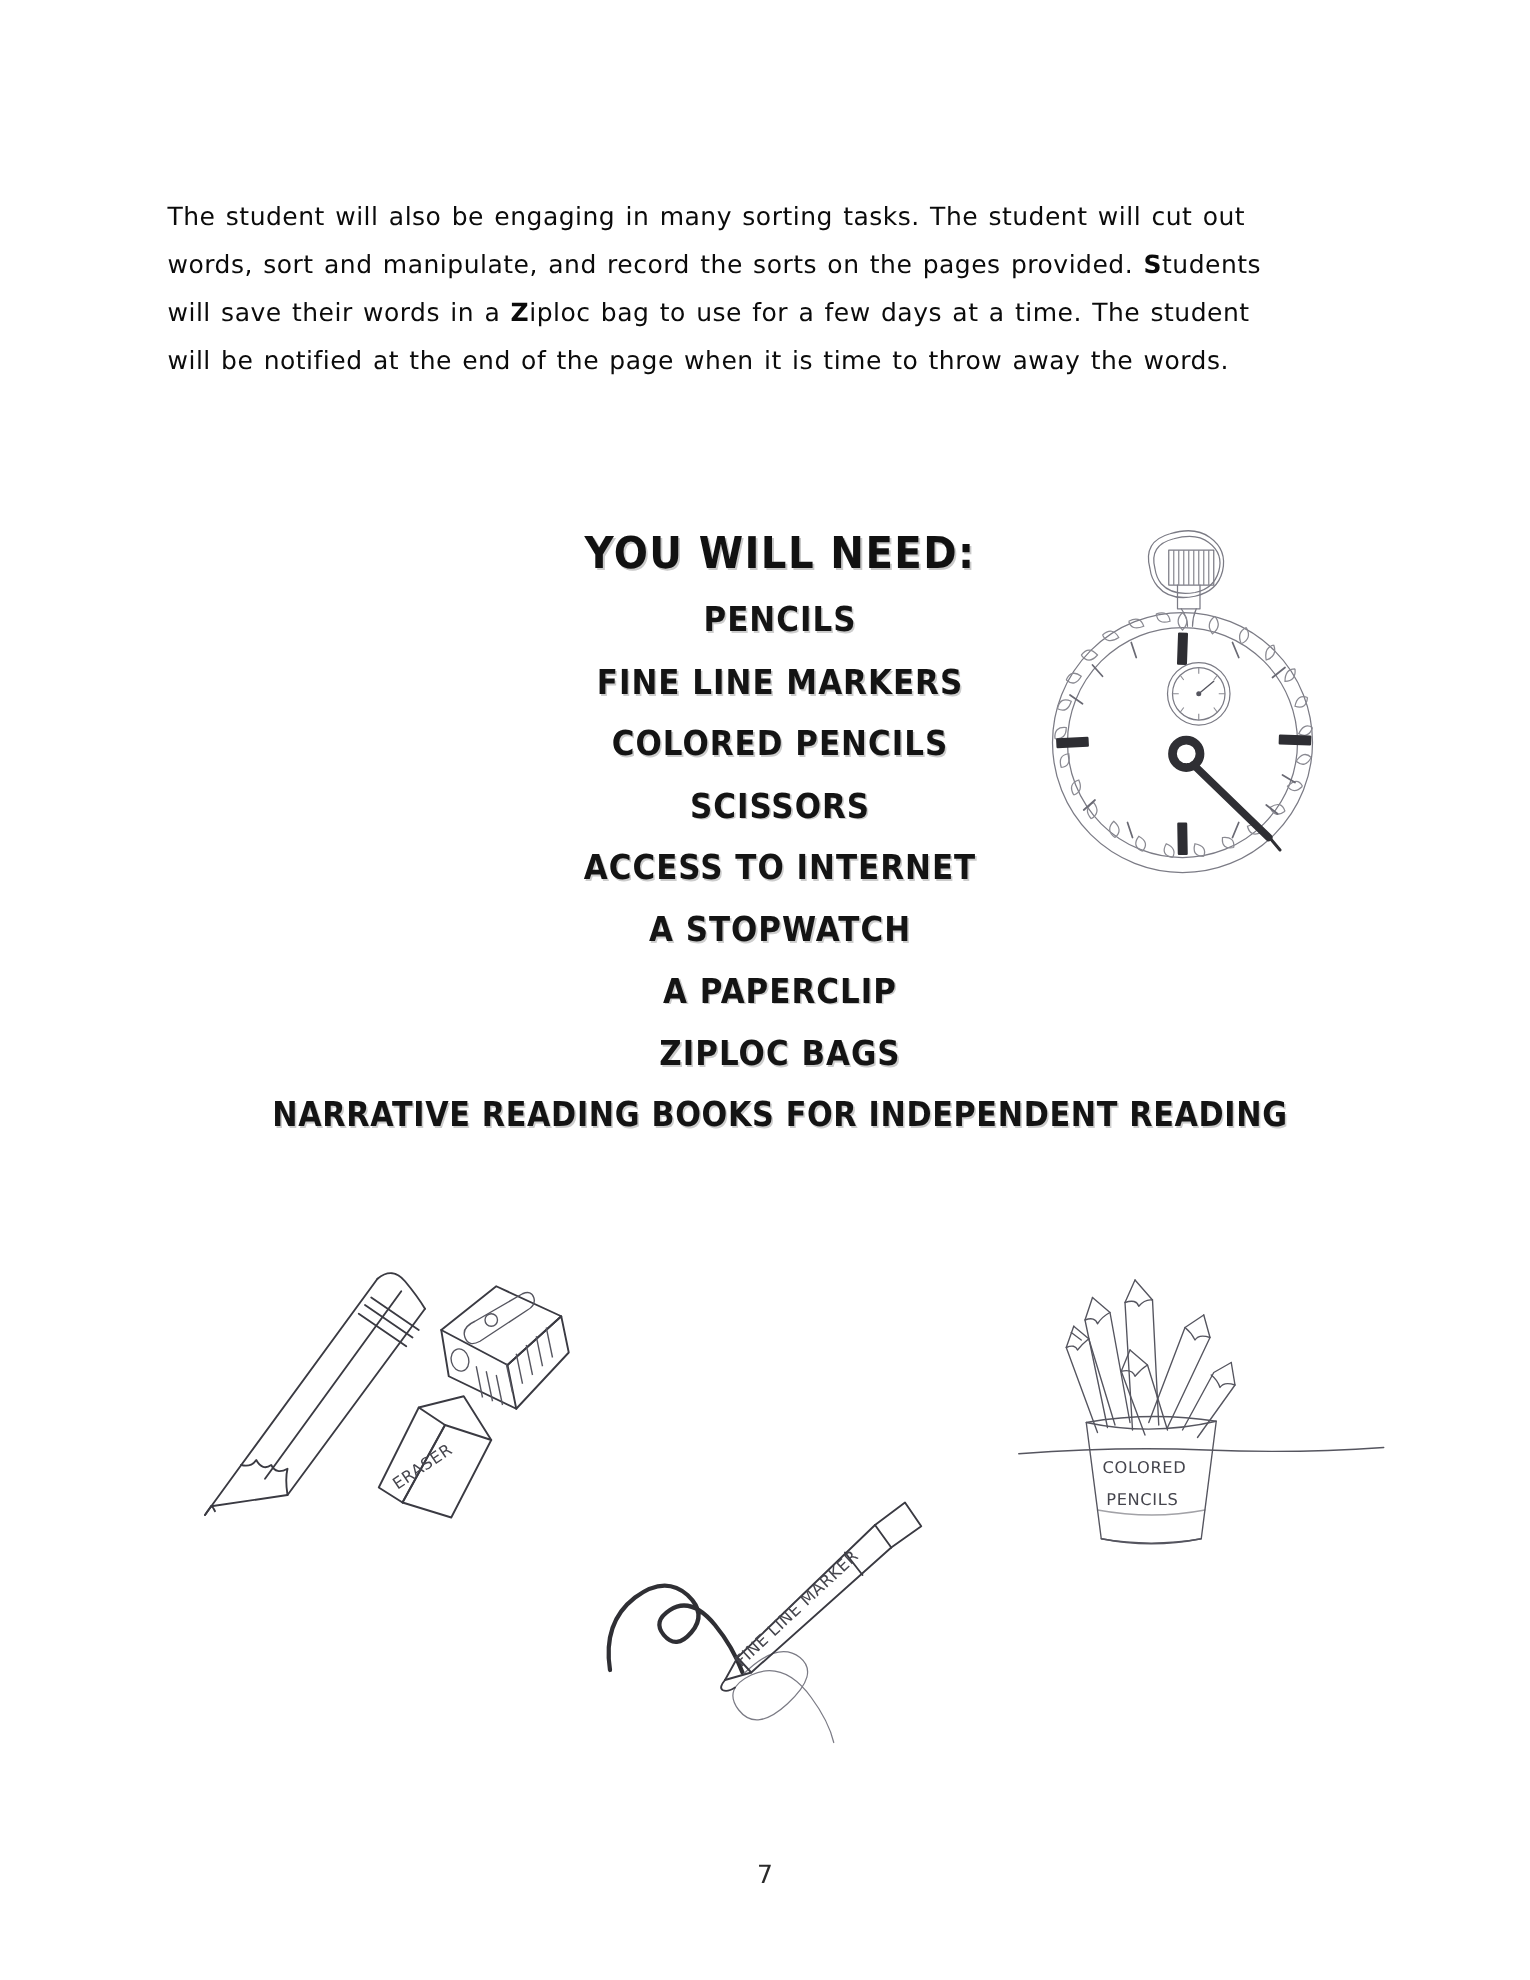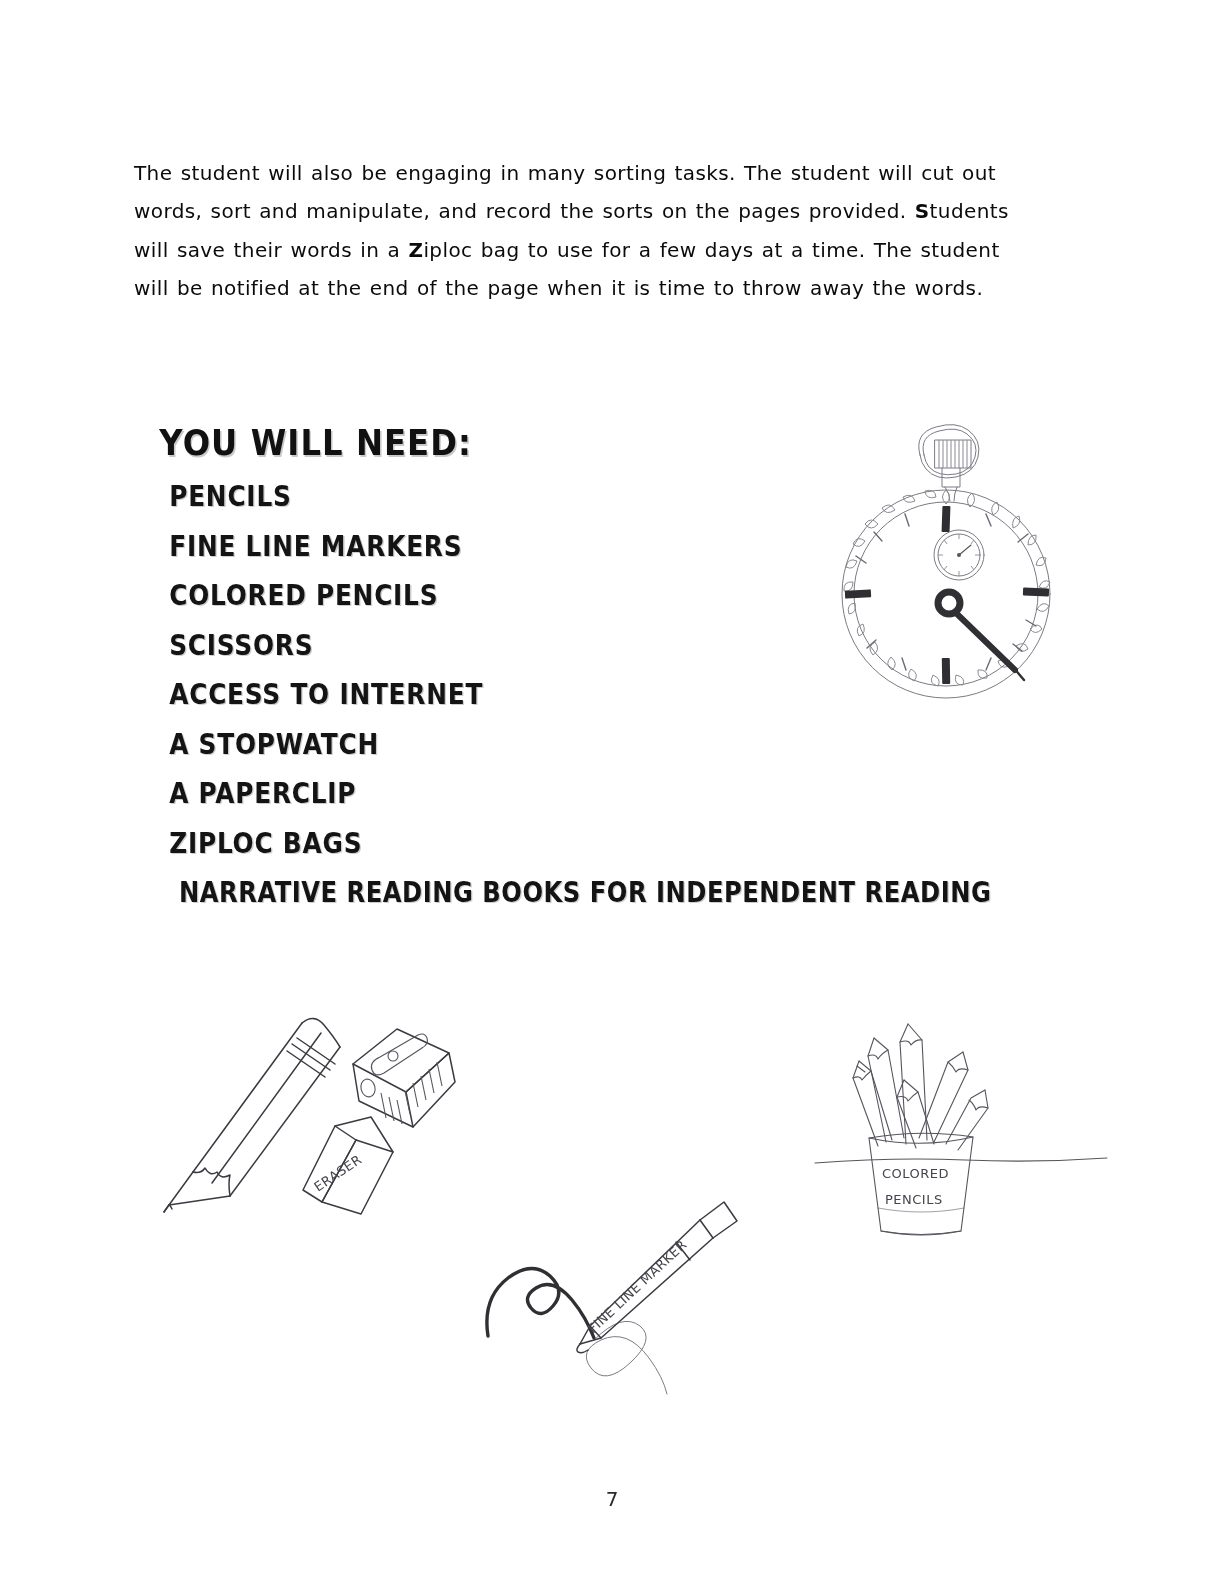--- a/index.html
+++ b/index.html
@@ -33,24 +33,24 @@
     word-spacing: 1.5px;
     text-align: left;
   }
   #intro-paragraph .cap {
     font-weight: 700;
   }
 
   
   #needs-block {
     position: absolute;
-    left: 120px;
+    left: 132px;
     top: 424px;
     width: 984px;
-    text-align: left;
+    text-align: center;
   }
   .needs-heading {
     font-family: "DejaVu Sans", sans-serif;
     font-weight: 700;
     font-size: 35px;
     letter-spacing: 1.2px;
     color: #111111;
     transform: scaleX(0.92);
     text-shadow: 1.6px 1.6px 0 #c9c9c9;
     margin: 0 0 9px 0;

